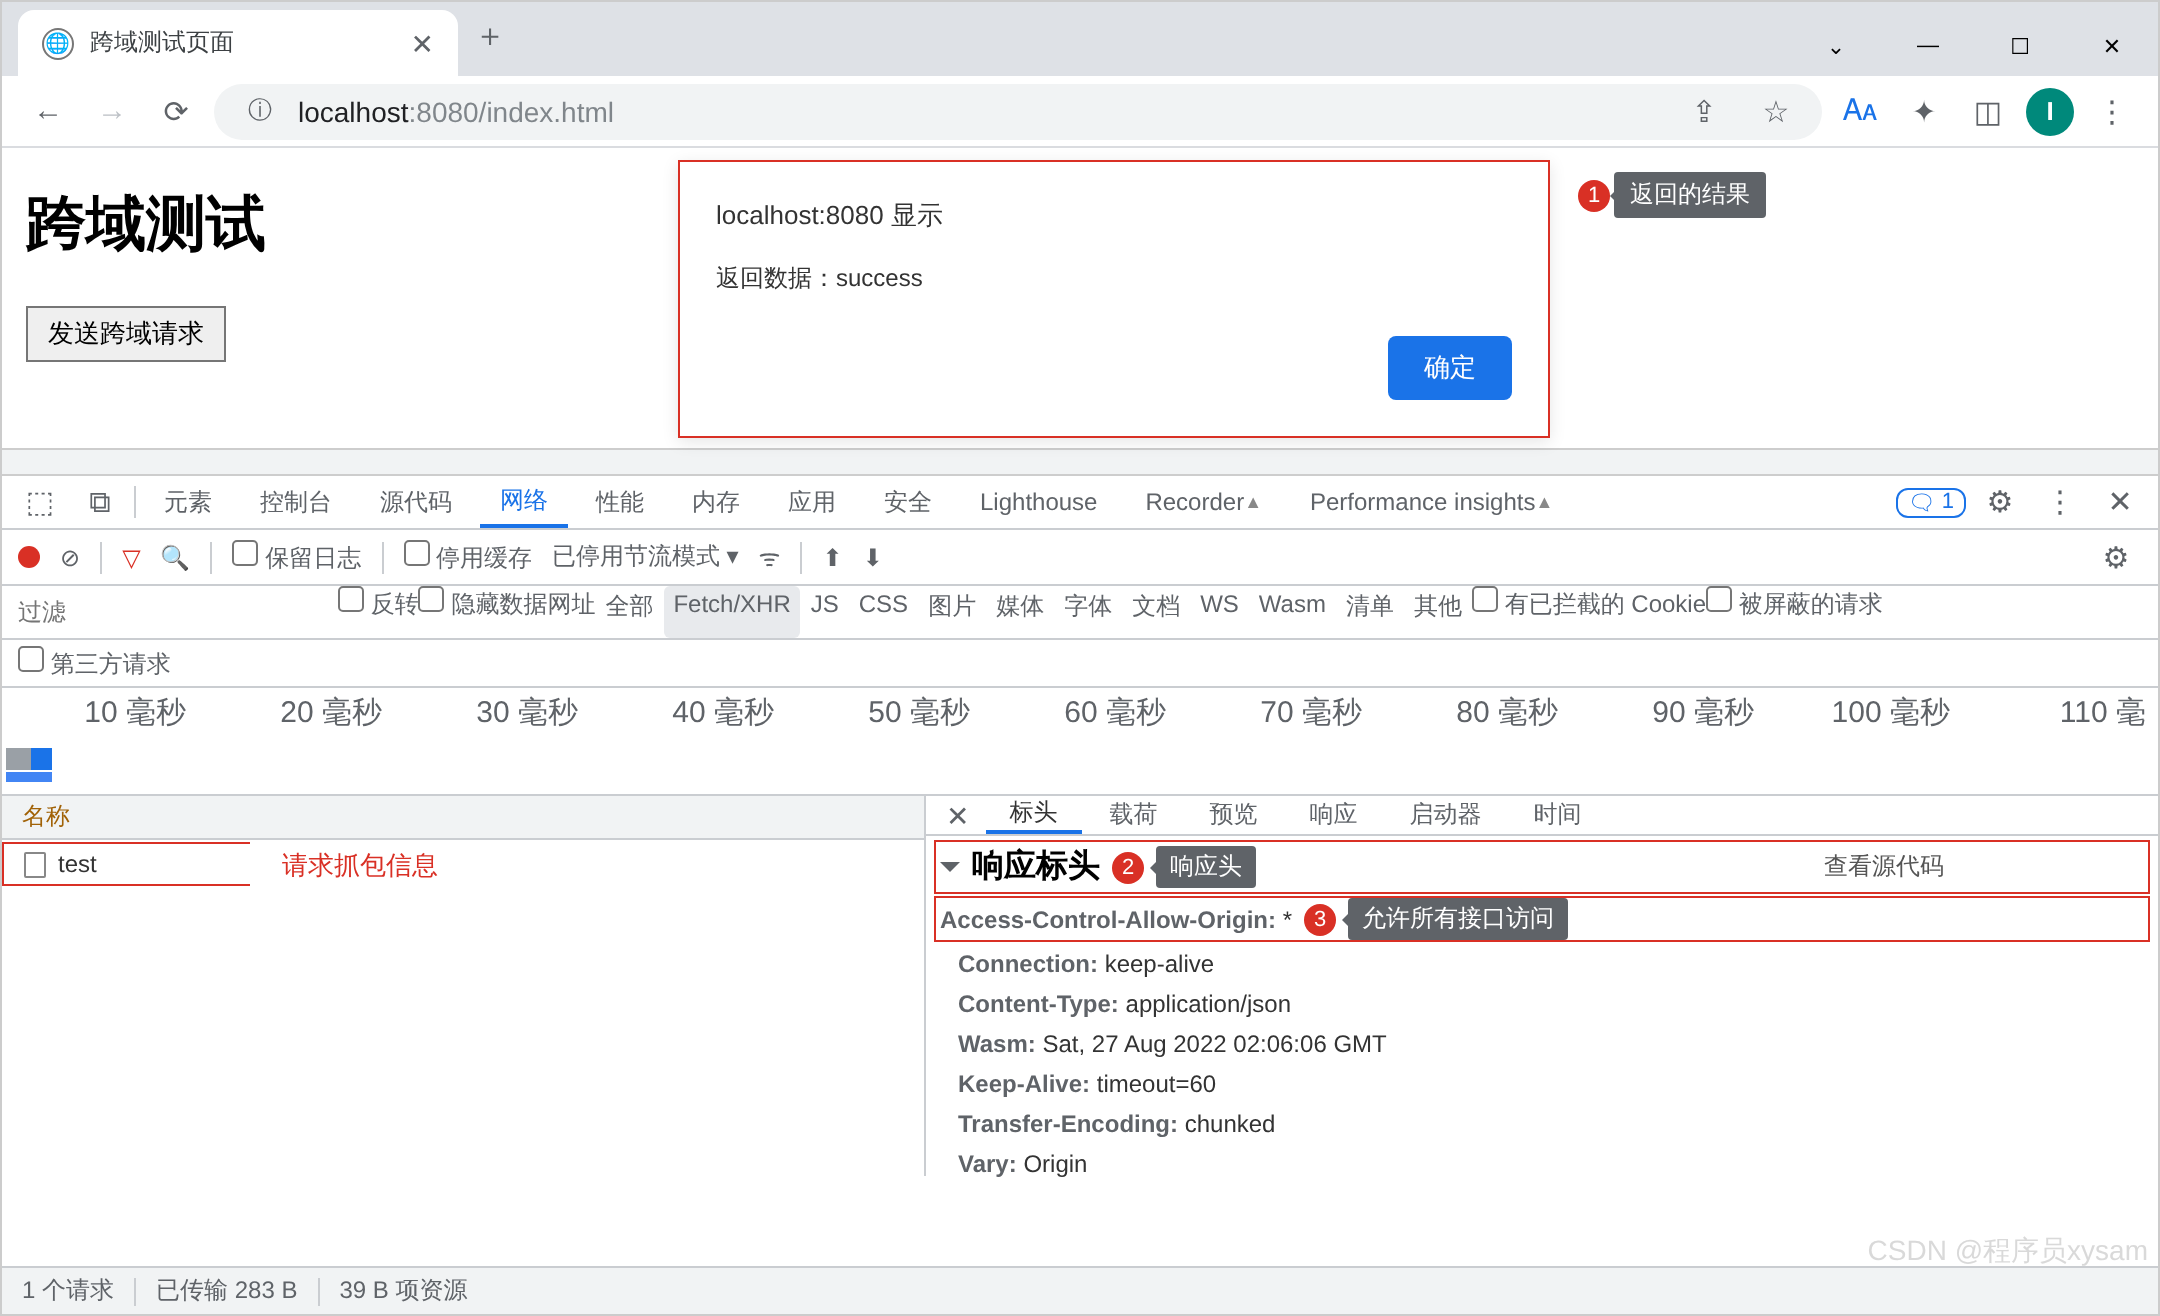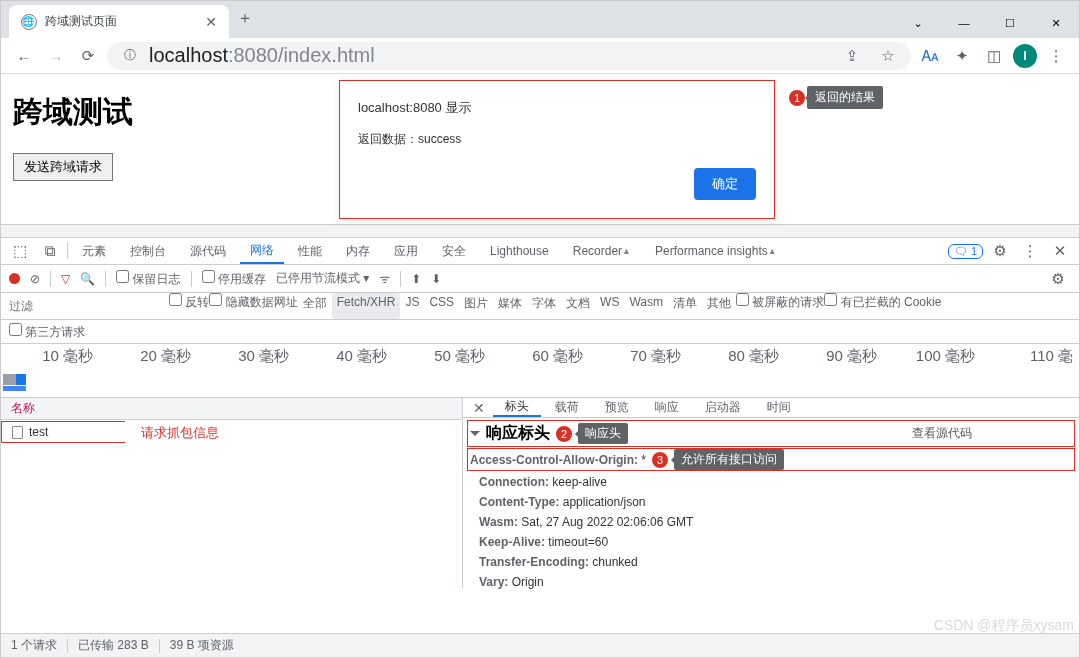--- a/index.html
+++ b/index.html
@@ -11,21 +11,21 @@
     .tab .title { font-size: 12px; color: #3c4043; flex: 1; }
     .tab .close { font-size: 14px; color: #5f6368; cursor: pointer; }
     .newtab { margin: 0 8px; color: #5f6368; font-size: 16px; cursor: pointer; align-self: center; padding-bottom: 2px; }
     .win-controls { margin-left: auto; display: flex; }
     .win-controls span { width: 46px; height: 30px; display: inline-flex; align-items: center; justify-content: center; color: #000; font-size: 11px; }
 
     .addr-bar { display: flex; align-items: center; height: 36px; padding: 0 10px; background: #fff; border-bottom: 1px solid #dadce0; gap: 6px; }
     .ic { width: 26px; height: 26px; display: inline-flex; align-items: center; justify-content: center; color: #5f6368; border-radius: 50%; font-size: 15px; cursor: pointer; }
     .ic.disabled { color: #bdc1c6; }
     .url-box { flex: 1; display: flex; align-items: center; background: #f1f3f4; border-radius: 14px; height: 28px; padding: 0 10px; gap: 6px; }
-    .url-text { font-size: 20px; color: #202124; text-align: center; }
+    .url-text { font-size: 14px; color: #202124; text-align: center; }
     .url-text .dim { color: #80868b; }
     .url-right { margin-left: auto; display: flex; gap: 10px; }
     .avatar { width: 24px; height: 24px; border-radius: 50%; background: #00897b; color: #fff; display: inline-flex; align-items: center; justify-content: center; font-weight: bold; font-size: 13px; }
 
     .page-area { position: relative; height: 150px; }
     .page-h1 { font-size: 30px; font-weight: bold; padding: 18px 12px 12px; }
     .page-btn { margin: 8px 12px; padding: 4px 10px; background: #efefef; border: 1px solid #767676; font-size: 13px; cursor: pointer; }
     
     .dialog { position: absolute; top: 6px; left: 338px; width: 436px; border: 1px solid #c5c5c5; background: #fff; padding: 18px; box-shadow: 0 2px 8px rgba(0,0,0,.1); }
     .dialog .d-title { font-size: 13px; color: #333; margin-bottom: 14px; }
@@ -61,21 +61,21 @@
     .dt-third { height: 24px; display: flex; align-items: center; padding: 0 8px; gap: 6px; font-size: 12px; color: #5f6368; border-bottom: 1px solid #cacdd1; }
 
     .timeline { height: 54px; border-bottom: 1px solid #cacdd1; position: relative; background: #fff; }
     .timeline .lbls { display: flex; font-size: 15px; color: #5f6368; padding-top: 3px; }
     .timeline .lbls span { width: 99px; text-align: right; padding-right: 6px; }
     .tbar { position: absolute; top: 30px; left: 2px; height: 11px; width: 23px; background: linear-gradient(to right, #9aa0a6 55%, #1a73e8 55%); }
     .tbar2 { position: absolute; top: 42px; left: 2px; height: 5px; width: 23px; background: #4285f4; }
 
     .nlist { display: flex; height: 190px; }
     .nleft { width: 462px; border-right: 1px solid #cacdd1; }
-    .nleft-hdr { height: 22px; display: flex; align-items: center; padding: 0 10px; font-size: 12px; color: #be185d; border-bottom: 1px solid #cacdd1; background: #f1f3f4; }
+    .nleft-hdr { height: 22px; display: flex; align-items: center; padding: 0 10px; font-size: 12px; color: #a16207; border-bottom: 1px solid #cacdd1; background: #f1f3f4; }
     .nleft-row { display: flex; align-items: center; padding: 3px 10px; gap: 6px; font-size: 12px; color: #333; border: 1.5px solid #d93025; border-right: none; width: 124px; margin-top: 1px; }
     .nleft-anno { position: absolute; transform: translate(140px, -19px); color: #d93025; font-size: 13px; }
     .file-icon { width: 11px; height: 13px; border: 1px solid #888; border-radius: 1px; }
 
     .nright { flex: 1; display: flex; flex-direction: column; font-size: 12px; }
     .nright-tabs { display: flex; align-items: center; height: 26px; border-bottom: 1px solid #cacdd1; padding: 0 4px; gap: 2px; }
     .rclose { padding: 0 6px; color: #5f6368; font-size: 14px; cursor: pointer; }
     .rtab { padding: 0 12px; height: 100%; display: inline-flex; align-items: center; color: #5f6368; cursor: pointer; }
     .rtab.active { color: #333; border-bottom: 2px solid #1a73e8; }
     
@@ -209,22 +209,22 @@
   <span class="pill">JS</span>
   <span class="pill">CSS</span>
   <span class="pill">图片</span>
   <span class="pill">媒体</span>
   <span class="pill">字体</span>
   <span class="pill">文档</span>
   <span class="pill">WS</span>
   <span class="pill">Wasm</span>
   <span class="pill">清单</span>
   <span class="pill">其他</span>
+  <label><input type="checkbox" style=""> <span>有已拦截的 Cookie</span></label>
   <label><input type="checkbox" style=""> <span>被屏蔽的请求</span></label>
-  <label><input type="checkbox" style=""> <span>有已拦截的 Cookie</span></label>
 </div>
 <div class="dt-third">
   <label><input type="checkbox" style=""> <span>第三方请求</span></label>
 </div>
 
 <div class="timeline">
   <div class="lbls">
     <span>10 毫秒</span>
       <span>20 毫秒</span>
       <span>30 毫秒</span>

